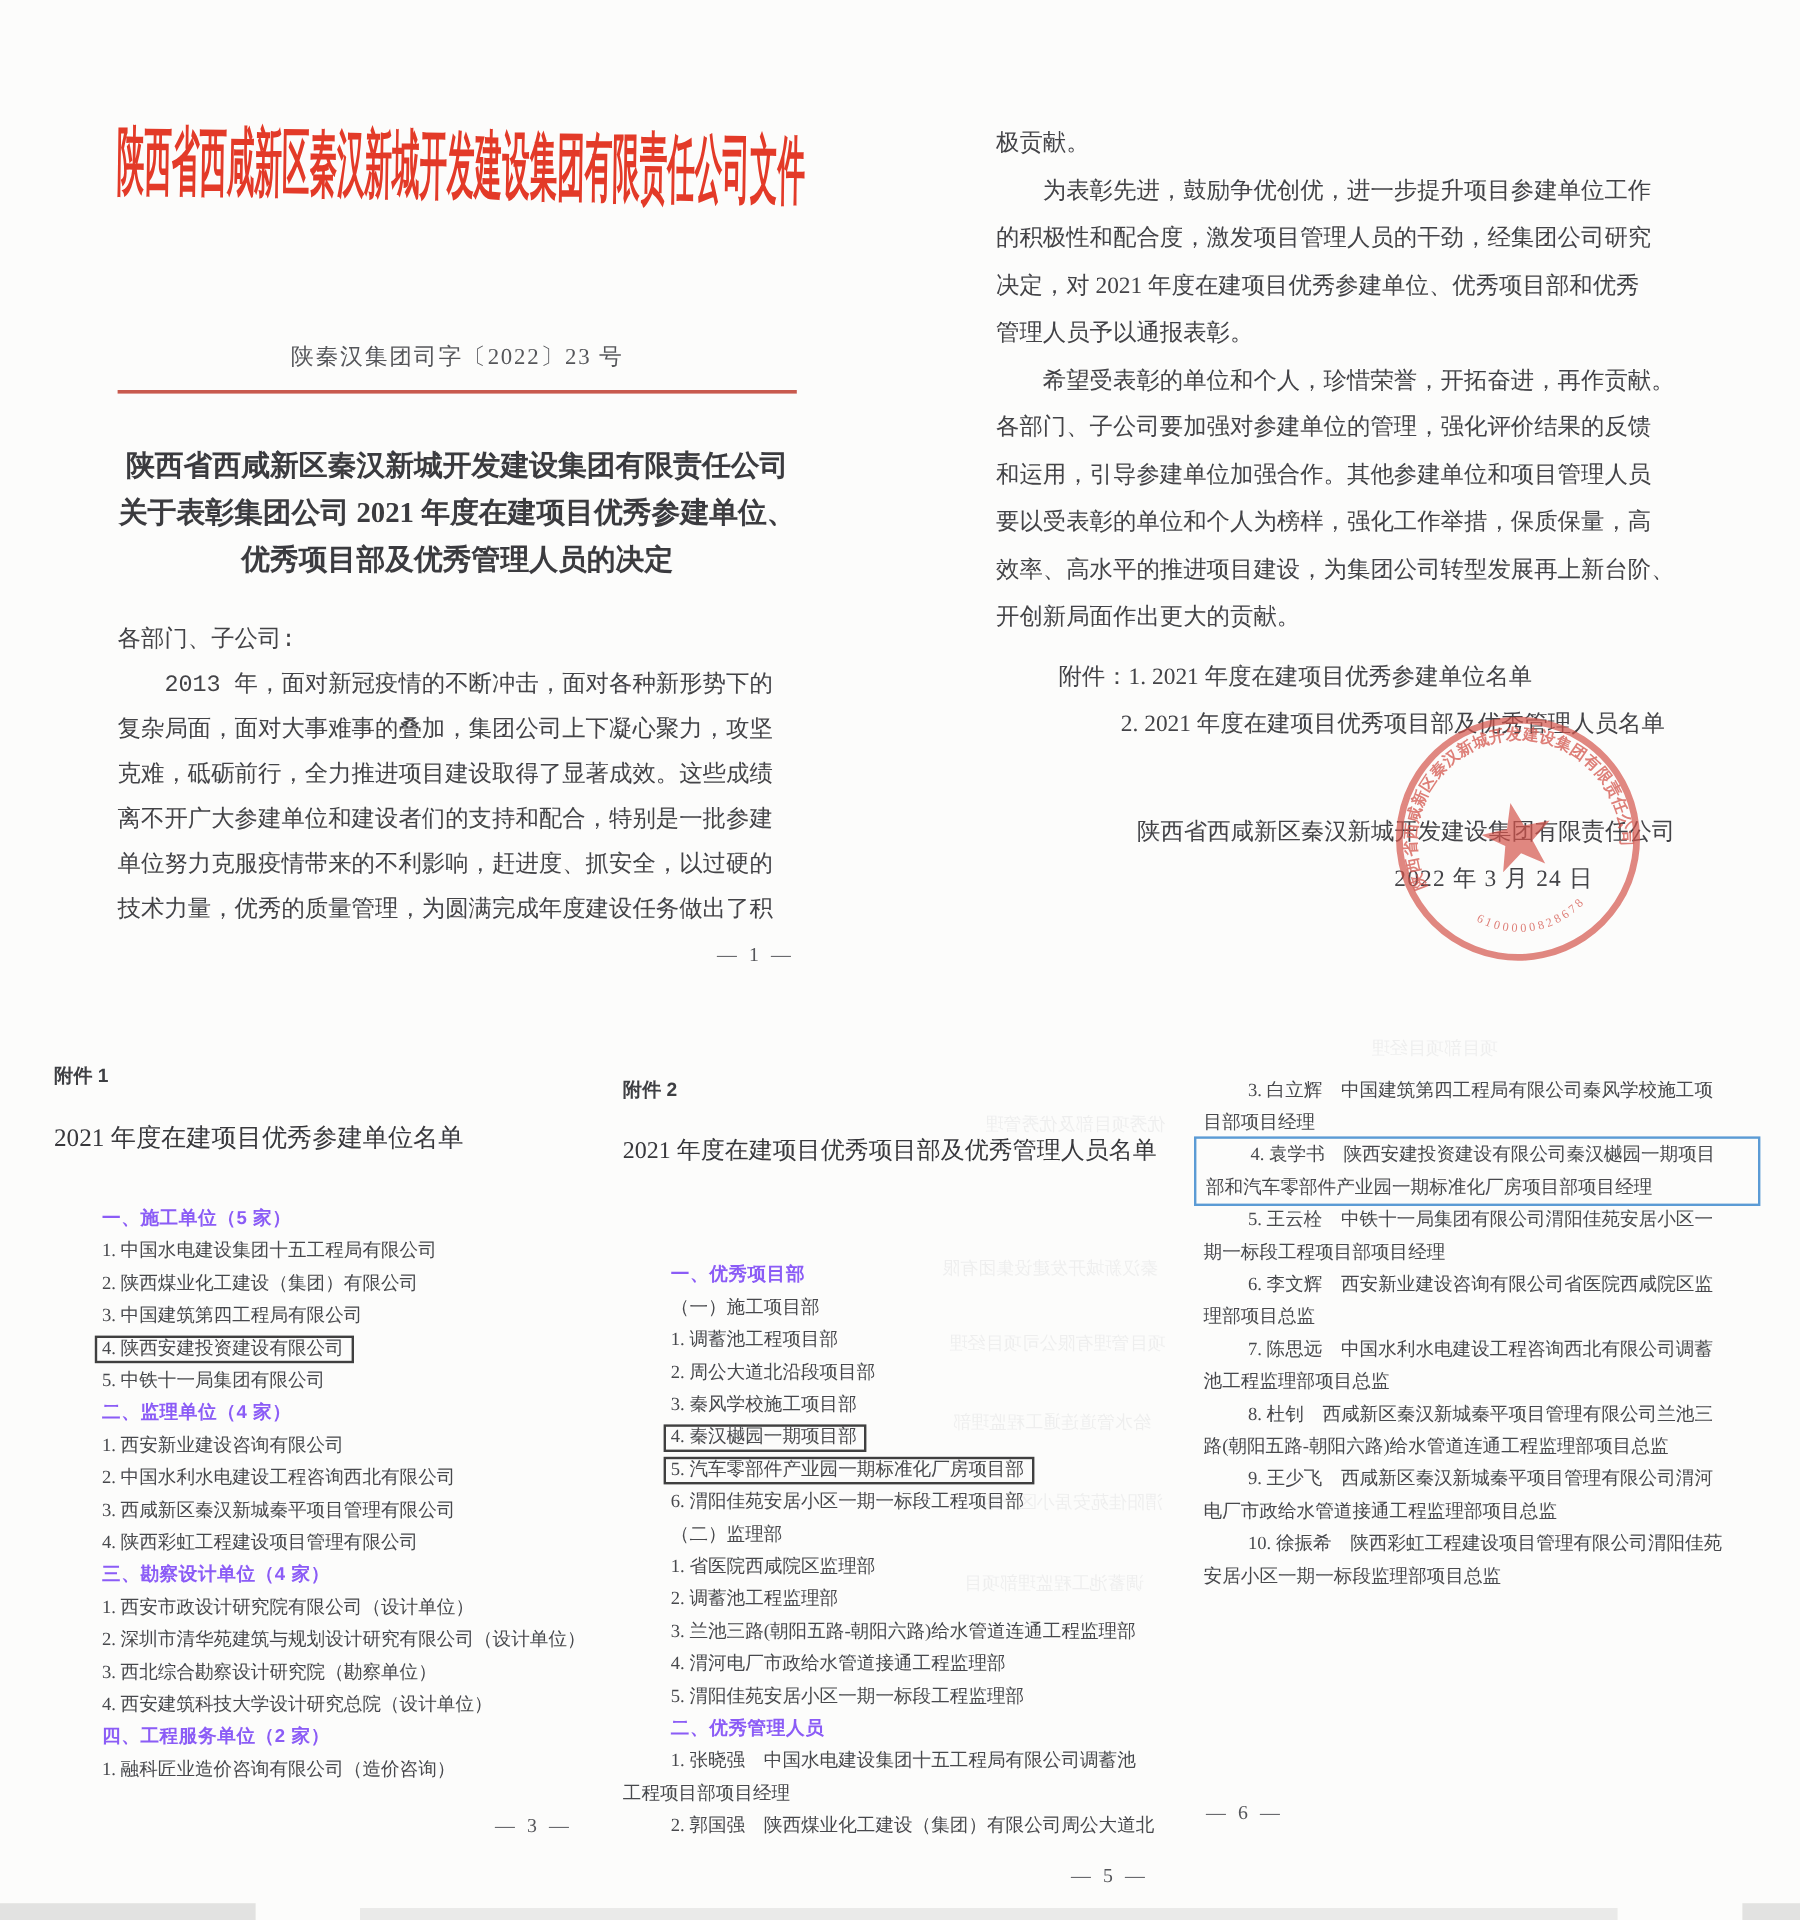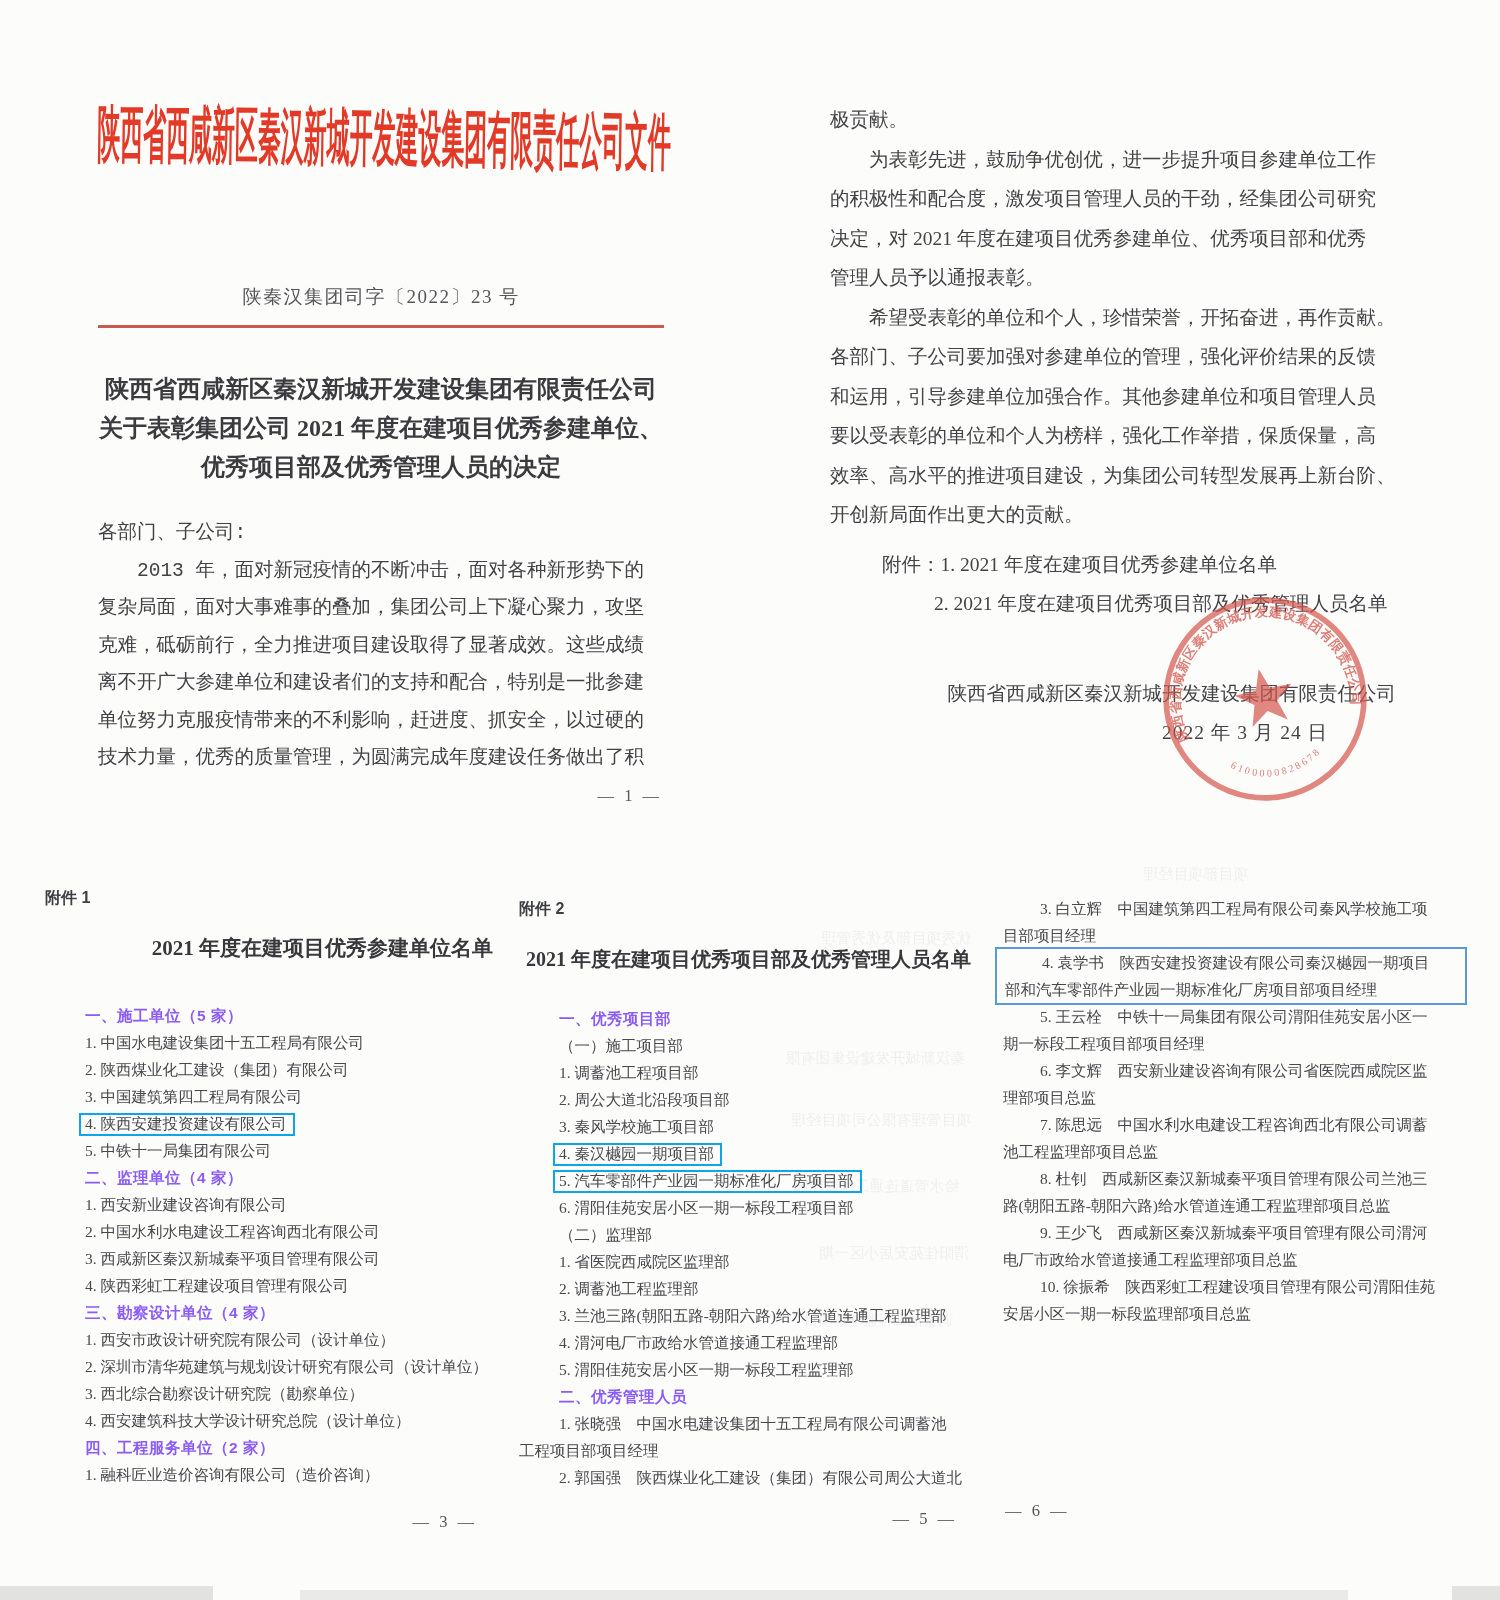--- a/index.html
+++ b/index.html
@@ -28,31 +28,31 @@
   #p2{left:830px;top:100px;width:572px;font-size:19.5px;line-height:39.5px;}
   .attblock{margin-top:10px;}
   .attl1{padding-left:52px;}
   .attl2{padding-left:104px;}
   .signer{margin-top:50px;text-align:right;padding-right:6px;}
   .sdate{text-align:right;padding-right:74px;letter-spacing:1px;}
   .seal{position:absolute;left:328px;top:492px;width:214px;height:214px;opacity:0.87;}
   
   .small{font-size:15.5px;line-height:27px;color:#47484c;}
   .attlabel{font-family:"Liberation Sans","DejaVu Sans",sans-serif;font-weight:600;font-size:16px;color:#3e3f43;}
-  .atitle{text-align:right;font-weight:bold;color:#38383c;}
+  .atitle{text-align:left;font-weight:normal;color:#38383c;}
   .hd{font-family:"Liberation Sans","DejaVu Sans",sans-serif;font-weight:700;letter-spacing:0.5px;color:#8b5cf6;}
   .ind{padding-left:40px;}
-  .boxed{border:2px solid #0ea5e9;padding:0 6px 2px 4px;margin-left:-6px;}
+  .boxed{border:2px solid #404040;padding:0 6px 2px 4px;margin-left:-6px;}
   #a1{left:45px;top:884px;width:448px;}
   #a1 .atitle{margin-top:24px;font-size:21px;}
   #a1 .list{margin-top:40px;}
   #a1 .pnum{margin-top:20px;text-align:right;padding-right:16px;}
   #a2{left:519px;top:895px;width:452px;}
   #a2 .atitle{margin-top:24px;font-size:20px;white-space:nowrap;}
-  #a2 .list{margin-top:32px;}
+  #a2 .list{margin-top:76px;}
   #a2 .pnum{margin-top:14px;text-align:right;padding-right:14px;}
   
   #p6{left:1003px;top:895px;width:462px;}
   .ind6{padding-left:37px;}
   .box2{border:2px solid #5b9bd5;margin:-2px -2px -2px -8px;padding:0 0 0 8px;}
   #p6 .pnum{position:absolute;left:2px;top:602px;}
   
   .ghost{
     position:absolute;white-space:nowrap;font-size:15px;color:#6b6f78;
     opacity:0.09;transform:scaleX(-1);filter:blur(0.5px);pointer-events:none;

